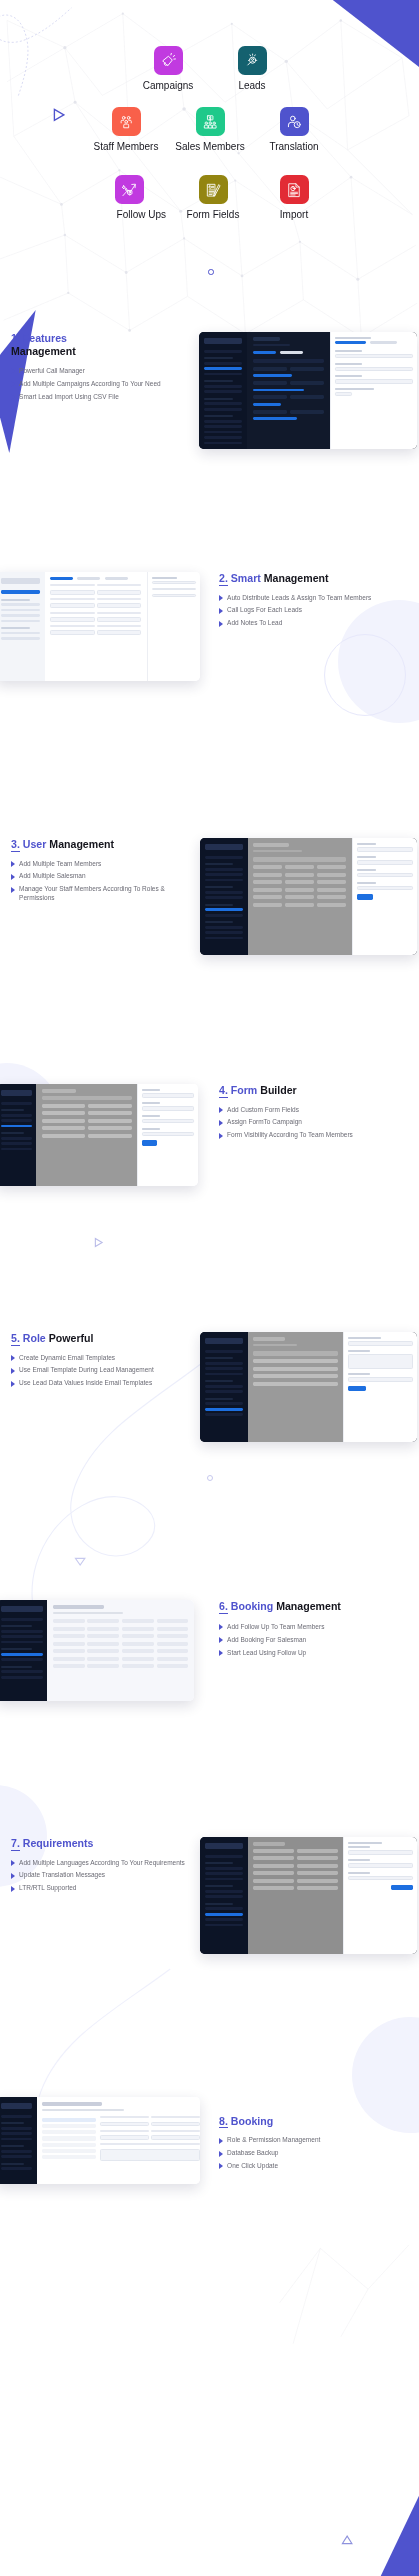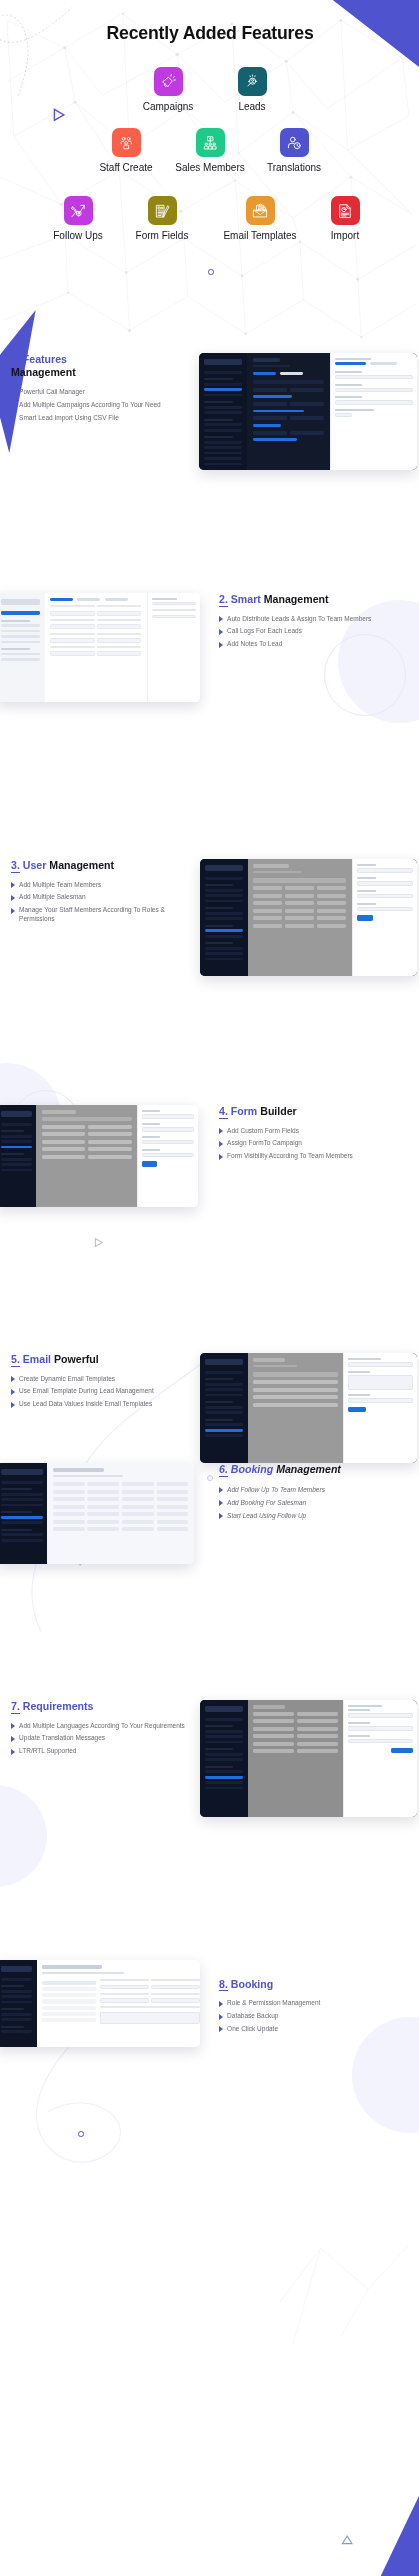--- a/index.html
+++ b/index.html
@@ -352,21 +352,20 @@
       </svg>
   </div>
   <div class="deco-circle" style="left:78px; top:2131px; width:5.5px; height:5.5px;"></div>
   <div class="deco-arrow" style="left:341px; top:2534px;">
     <svg width="12.3" height="11" viewBox="0 0 18 16">
         <path d="M9 3 L16 14 L2 14 Z" fill="none" stroke="#8e92dd" stroke-width="1.6"></path>
       </svg>
   </div>
 
   <section class="hero">
-    <h1 class="hero-title">Recently Added Features</h1>
 
     <div class="icon-grid">
 
       <div style="width:100%; display:flex; justify-content:center; margin-top:4.1px;">
         <div class="icon-cell">
           <div class="icon-tile" style="background:#c13ae0;">
             <svg width="16.4" height="16.4" viewBox="0 0 24 24" fill="none" stroke="#fff" stroke-width="1.4" stroke-linecap="round" stroke-linejoin="round">
               <path d="M4.4 12.6 L12.4 6.2 L18 11.8 L11.6 19.8 Z"></path>
               <path d="M7.6 15.8 L6 17.4 L8.6 20 L10.2 18.4"></path>
               <path d="M16 4.2 L16.6 2"></path>
@@ -399,21 +398,21 @@
           <div class="icon-tile" style="background:#f9604a;">
             <svg width="16.4" height="16.4" viewBox="0 0 24 24" fill="none" stroke="#fff" stroke-width="1.3" stroke-linecap="round" stroke-linejoin="round">
               <circle cx="8.4" cy="5.6" r="2"></circle>
                 <circle cx="15.6" cy="5.6" r="2"></circle>
               <circle cx="12" cy="11.4" r="2"></circle>
               <path d="M4.6 13 v-2.4 a1.4 1.4 0 0 1 1.4-1.4 h2.2"></path>
               <path d="M19.4 13 v-2.4 a1.4 1.4 0 0 0-1.4-1.4 h-2.2"></path>
               <path d="M8.4 19.6 v-3.2 a1.6 1.6 0 0 1 1.6-1.6 h4 a1.6 1.6 0 0 1 1.6 1.6 v3.2 z"></path>
             </svg>
           </div>
-          <div class="icon-label">Staff Create</div>
+          <div class="icon-label">Staff Members</div>
         </div>
         <div class="icon-cell">
           <div class="icon-tile" style="background:#1fc98a;">
             <svg width="16.4" height="16.4" viewBox="0 0 24 24" fill="none" stroke="#fff" stroke-width="1.3" stroke-linecap="round" stroke-linejoin="round">
               <rect x="8" y="2.6" width="8" height="6" rx="0.6"></rect>
               <path d="M12 3.8 v4"></path>
                 <path d="M13.3 4.7 a1.3 1.3 0 0 0-2.3 .7 c0 1.3 2.3 .6 2.3 1.9 a1.3 1.3 0 0 1-2.3 .6"></path>
               <path d="M12 8.6 L12 10.4"></path>
               <circle cx="6.2" cy="13.4" r="1.7"></circle>
                 <circle cx="12" cy="13.4" r="1.7"></circle>
@@ -427,26 +426,26 @@
         </div>
         <div class="icon-cell">
           <div class="icon-tile" style="background:#4f53cd;">
             <svg width="16.4" height="16.4" viewBox="0 0 24 24" fill="none" stroke="#fff" stroke-width="1.4" stroke-linecap="round" stroke-linejoin="round">
               <circle cx="10" cy="6.6" r="3.4"></circle>
               <path d="M3.6 18.6 v-2.4 a4 4 0 0 1 4-4 h4"></path>
               <circle cx="16.4" cy="15.6" r="4.4"></circle>
               <path d="M16.4 13.4 v2.3 l1.6 1"></path>
             </svg>
           </div>
-          <div class="icon-label">Translations</div>
+          <div class="icon-label">Translation</div>
         </div>
       </div>
 
       <div style="width:100%; display:flex; justify-content:center; margin-top:8.2px;">
-        <div class="icon-cell" style="width:74px;">
+        <div class="icon-cell" style="width:74px;text-align:right;">
           <div class="icon-tile" style="background:#c13ae0;">
             <svg width="16.4" height="16.4" viewBox="0 0 24 24" fill="none" stroke="#fff" stroke-width="1.3" stroke-linecap="round" stroke-linejoin="round">
               <path d="M2.8 20 L10 12 L13.4 15.2 L20.6 4.2"></path>
               <path d="M15.8 3.6 L21 3.2 L20.6 8.4"></path>
               <rect x="9.6" y="12.4" width="6.4" height="5.4" rx="0.8"></rect>
               <path d="M11.4 17.8 L12.8 19.6 L14.2 17.8"></path>
               <circle cx="12.8" cy="15" r="1.2"></circle>
               <path d="M4 5.4 l.8 1.6 1.6 .8 -1.6 .8 -.8 1.6 -.8 -1.6 -1.6 -.8 1.6 -.8z"></path>
               <path d="M7.6 9.6 l.5 1 1 .5 -1 .5 -.5 1 -.5 -1 -1 -.5 1 -.5z"></path>
             </svg>
@@ -462,36 +461,20 @@
                 <path d="M10.4 8.4 h2.6"></path>
               <path d="M6 11.6 h7"></path>
                 <path d="M6 13.8 h7"></path>
                 <path d="M6 16 h7"></path>
                 <path d="M6 18.2 h4.4"></path>
               <path d="M20.6 4.2 L22 5.6 L14.6 19.4 L12.4 20.4 L13 18.2 Z"></path>
             </svg>
           </div>
           <div class="icon-label">Form Fields</div>
         </div>
-        <div class="icon-cell" style="width:102px;">
-          <div class="icon-tile" style="background:#e8982f;">
-            <svg width="16.4" height="16.4" viewBox="0 0 24 24" fill="none" stroke="#fff" stroke-width="1.3" stroke-linecap="round" stroke-linejoin="round">
-              <path d="M7.2 3.2 h10 v8.2 h-10 z"></path>
-              <path d="M9 5.6 h6"></path>
-                <path d="M9 7.6 h6"></path>
-                <path d="M9 9.6 h3.4"></path>
-              <path d="M10.2 2.8 L12.2 1.2 L14.2 2.8"></path>
-              <path d="M2.6 10.4 h18.8 v10 H2.6 z"></path>
-              <path d="M2.6 10.4 L12 17 L21.4 10.4"></path>
-              <circle cx="17.4" cy="8.2" r="2.6"></circle>
-              <path d="M19.3 10.2 L21.2 12"></path>
-            </svg>
-          </div>
-          <div class="icon-label">Email Templates</div>
-        </div>
         <div class="icon-cell" style="width:68px;">
           <div class="icon-tile" style="background:#e22b35;">
             <svg width="16.4" height="16.4" viewBox="0 0 24 24" fill="none" stroke="#fff" stroke-width="1.3" stroke-linecap="round" stroke-linejoin="round">
               <path d="M4.6 2.6 h10 L19.4 7.4 v14 H4.6 z"></path>
               <path d="M14.6 2.6 v4.8 h4.8"></path>
               <circle cx="10.2" cy="9.6" r="3.1"></circle>
               <path d="M10.2 6.5 v3.1 h3.1"></path>
               <path d="M6.8 15 h10"></path>
                 <path d="M6.8 17 h10"></path>
                 <path d="M6.8 19 h6.5"></path>
@@ -844,21 +827,21 @@
             <span>Form Visibility According To Team Members</span>
           </li>
       </ul>
     </div>
   </section>
 
   <section class="section" style="margin-top:146px;">
     <div class="sec-text" style="width:204px;">
       <h2 class="sec-title">
         <span class="num">5.</span>
-        <span class="accent">Email</span>
+        <span class="accent">Role</span>
         <span>Powerful</span>
       </h2>
       <ul class="bullets">
         <li>
             <span class="tri"></span>
             <span>Create Dynamic Email Templates</span>
           </li>
         <li>
             <span class="tri"></span>
             <span>Use Email Template During Lead Management</span>
@@ -909,21 +892,21 @@
           <div class="lbl"></div>
             <div class="inp" style="height:15px;"></div>
           <div class="lbl"></div>
             <div class="inp"></div>
           <div class="btn"></div>
         </div>
       </div>
     </div>
   </section>
 
-  <section class="section" style="font-style:italic;">
+  <section class="section" style="margin-top:158px;">
     <div class="sec-shot" style="width:204px;">
       <div class="shot" style="height:101px; width:198px; margin-left:-4.1px;">
         <div class="sb" style="width:26%;">
           <div class="logo"></div>
           <div class="it"></div>
             <div class="grp"></div>
           <div class="it"></div>
             <div class="it"></div>
             <div class="it"></div>
           <div class="grp"></div>

